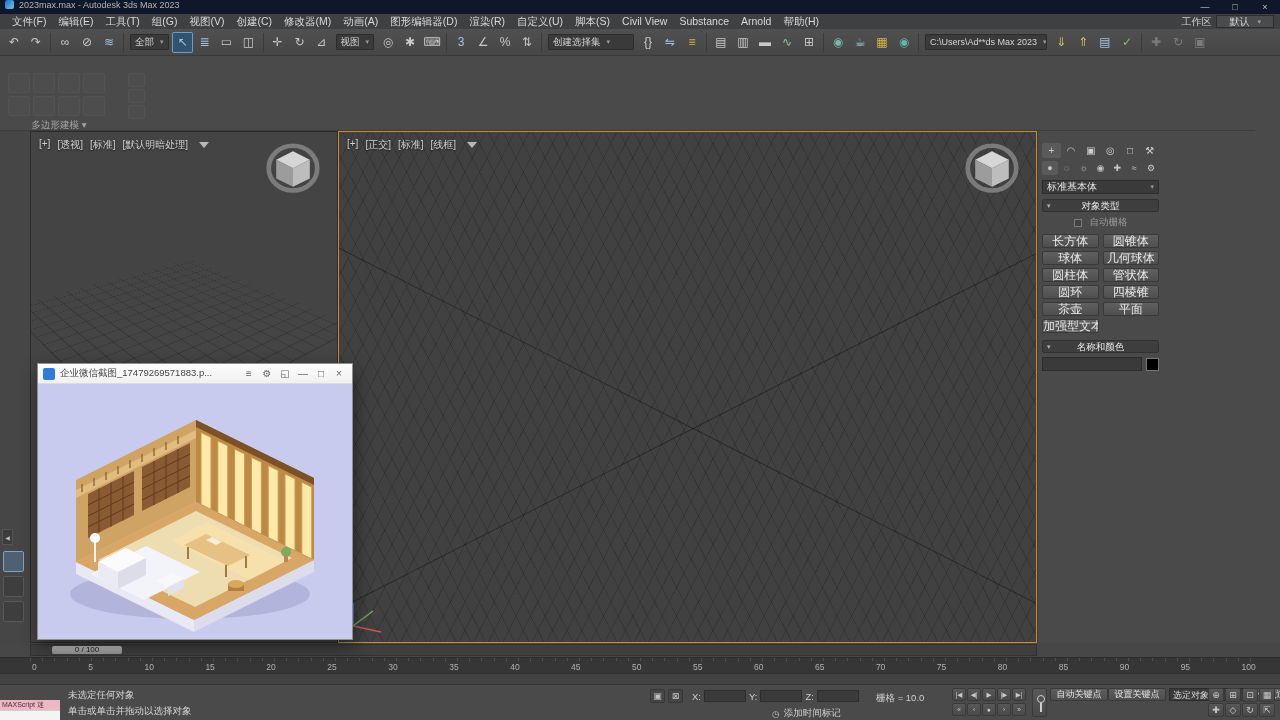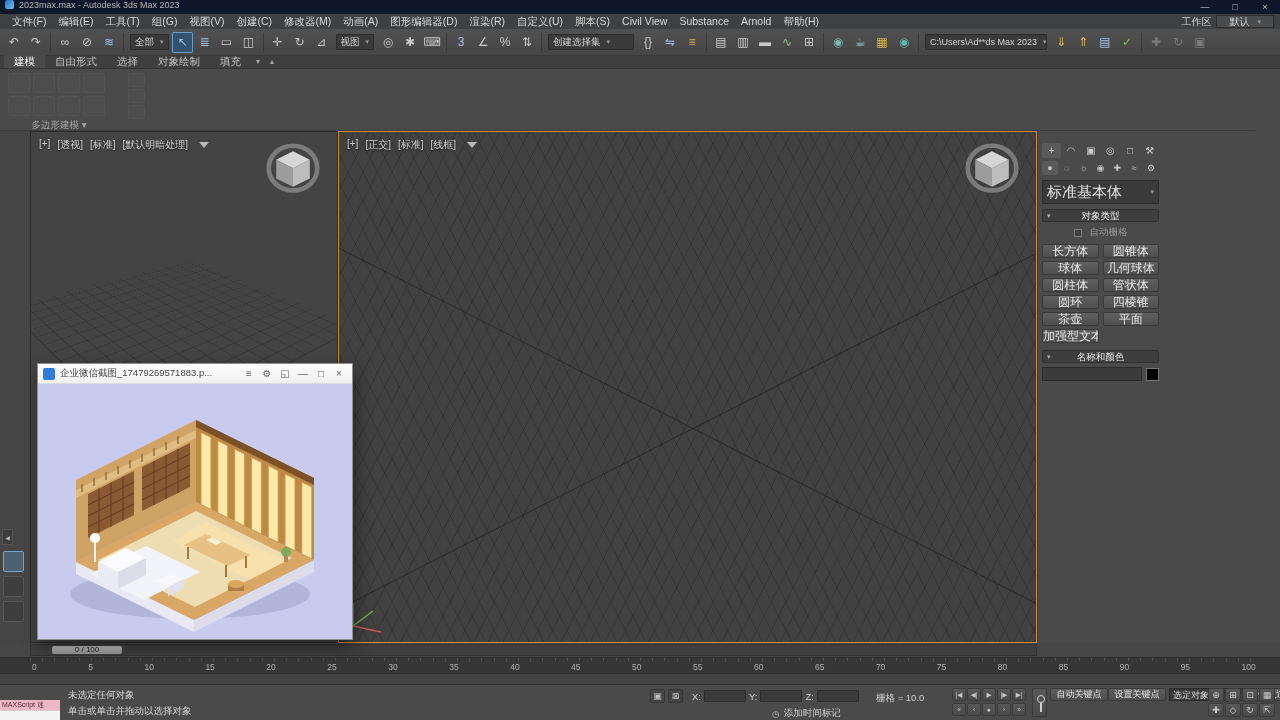--- a/index.html
+++ b/index.html
@@ -77,21 +77,21 @@
 
   
   #cmd-panel{position:absolute;left:1037px;top:131px;width:243px;height:512px;background:#4a4a4a;border-left:1px solid #3b3b3b;}
   .cp-inner{position:absolute;left:4px;top:12px;width:117px;}
   .cp-tabs{display:flex;gap:1px;margin-bottom:3px;}
   .cp-tab{flex:1;height:15px;border-radius:2px;color:#ccc;font-size:10px;display:flex;align-items:center;justify-content:center;}
   .cp-tab.active{background:#5a5a5a;}
   .cp-cats{display:flex;gap:1px;margin-bottom:5px;}
   .cp-cat{flex:1;height:14px;border-radius:2px;color:#c6c6c6;font-size:9px;display:flex;align-items:center;justify-content:center;}
   .cp-cat.active{background:#5a5a5a;}
-  .cp-dd{height:24px;background:#3a3a3a;border:1px solid #2c2c2c;color:#e2e2e2;font-size:15px;display:flex;align-items:center;padding:0 4px;margin-bottom:5px;}
+  .cp-dd{height:14px;background:#3a3a3a;border:1px solid #2c2c2c;color:#e2e2e2;font-size:10px;display:flex;align-items:center;padding:0 4px;margin-bottom:5px;}
   .cp-dd::after{content:"▾";margin-left:auto;font-size:7px;color:#9a9a9a;}
   .cp-rollout{height:13px;background:#3e3e3e;border:1px solid #313131;border-radius:2px;color:#eaeaea;font-size:9.5px;text-align:center;line-height:12px;position:relative;margin-bottom:4px;}
   .cp-rollout::before{content:"▾";position:absolute;left:4px;top:0;font-size:7px;color:#b0b0b0;}
   .cp-autogrid{display:flex;align-items:center;justify-content:center;gap:8px;color:#989898;font-size:9.5px;margin:1px 0 5px;}
   .cp-check{width:8px;height:8px;border:1px solid #7c7c7c;background:#424242;display:inline-block;}
   .cp-grid{display:grid;grid-template-columns:1fr 1fr;gap:3px 4px;margin-bottom:7px;}
   .cp-btn{height:14px;background:linear-gradient(#606060,#4e4e4e);border:1px solid #393939;border-radius:2px;color:#e8e8e8;font-size:12px;text-align:center;line-height:12px;overflow:hidden;white-space:nowrap;}
   .cp-name-row{display:flex;align-items:center;gap:4px;margin-top:2px;}
   .cp-namefield{flex:1;height:14px;background:#3a3a3a;border:1px solid #2c2c2c;}
   .cp-swatch{width:13px;height:13px;background:#000;border:1px solid #777;}
@@ -274,32 +274,20 @@
         <span class="tb-icon" style="color: rgb(126, 199, 94);">✓</span>
       </div>
     <span class="tb-sep"></span>
     <div class="tb-group dim">
         <span class="tb-icon">✚</span>
         <span class="tb-icon">↻</span>
         <span class="tb-icon">▣</span>
       </div>
   </div>
 
-  <div id="ribbon-tabs">
-    <div class="rtabs">
-
-    <span class="rtab active">建模</span>
-        <span class="rtab">自由形式</span>
-        <span class="rtab">选择</span>
-        <span class="rtab">对象绘制</span>
-        <span class="rtab">填充</span>
-      </div>
-    <span class="rtab-ico">▾</span>
-    <span class="rtab-ico">▴</span>
-  </div>
   <div id="ribbon-body">
     <div class="rb-grid">
         <div class="rb-btn"></div>
         <div class="rb-btn"></div>
         <div class="rb-btn"></div>
         <div class="rb-btn"></div>
         <div class="rb-btn"></div>
         <div class="rb-btn"></div>
         <div class="rb-btn"></div>
         <div class="rb-btn"></div>

